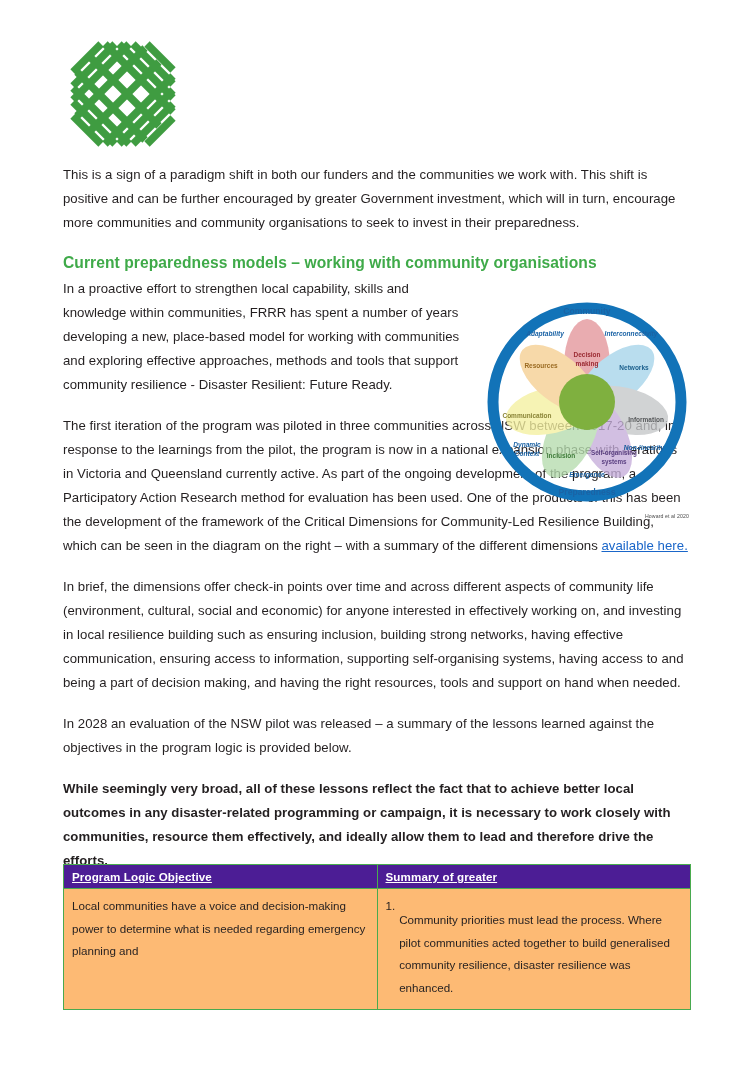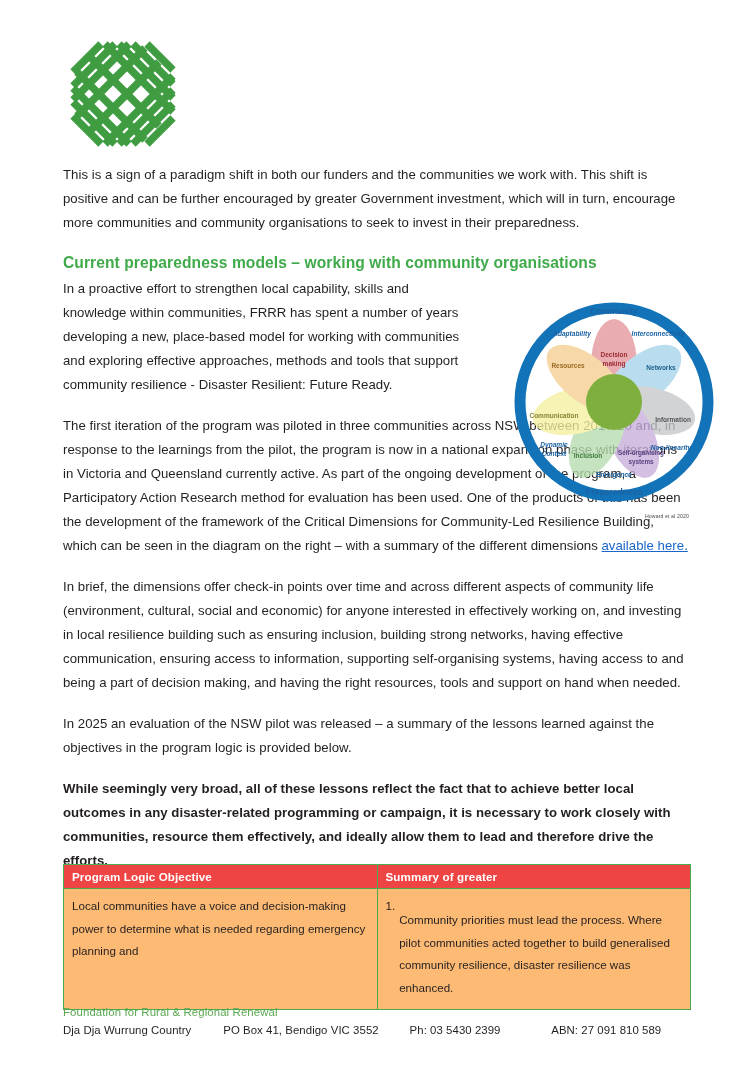--- a/index.html
+++ b/index.html
@@ -64,21 +64,21 @@
   }
 
   a.inline-link {
     color: #1a66c9;
     text-decoration: underline;
   }
 
   
   .diagram-wrap {
     position: absolute;
-    left: 510px;
+    left: 483px;
     top: 270px;
     width: 208px;
     height: 265px;
   }
   .diagram-wrap svg { display: block; }
   .diagram-credit {
     position: absolute;
     left: 645px;
     top: 513px;
     font-size: 5.2px;
@@ -90,28 +90,29 @@
   
   .findings-table {
     position: absolute;
     left: 63px;
     top: 864px;
     width: 628px;
     border-collapse: collapse;
     table-layout: fixed;
   }
   .findings-table th {
-    background: #ef4444;
+    background: #4c1d95;
     color: #ffffff;
     font-size: 11.6px;
     font-weight: bold;
     text-align: left;
     padding: 5px 8px 5px 8px;
     border: 1px solid #4aac4e;
     letter-spacing: 0.01em;
+    text-decoration: underline;
   }
   .findings-table td {
     background: #fdba74;
     color: #231f20;
     font-size: 11.6px;
     line-height: 1.95;
     vertical-align: top;
     padding: 6px 10px 10px 8px;
     border: 1px solid #49a94f;
   }
@@ -198,21 +199,21 @@
     <h2 class="section-heading">Current preparedness models – working with community organisations</h2>
 
     <p class="body-text narrow">In a proactive effort to strengthen local capability, skills and knowledge within communities, FRRR has spent a number of years developing a new, place-based model for working with communities and exploring effective approaches, methods and tools that support community resilience - Disaster Resilient: Future Ready.</p>
 
     <p class="body-text">
       <span class="narrow-run">The first iteration of the program was piloted in three communities across NSW between 2017-20 and, in response to the learnings from the pilot, the program is now in a national expansion phase with iterations in Victoria and Queensland currently active. As part of the ongoing development of the program, a Participatory Action Research method for evaluation has been used. One of the products of this has been the development of the framework of the Critical Dimensions for Community-Led Resilience Building, which can be seen in the diagram on the right – with a summary of the different dimensions </span><a class="inline-link" href="#">available here.</a>
     </p>
 
     <p class="body-text">In brief, the dimensions offer check-in points over time and across different aspects of community life (environment, cultural, social and economic) for anyone interested in effectively working on, and investing in local resilience building such as ensuring inclusion, building strong networks, having effective communication, ensuring access to information, supporting self-organising systems, having access to and being a part of decision making, and having the right resources, tools and support on hand when needed.</p>
 
-    <p class="body-text">In 2025 an evaluation of the NSW pilot was released – a summary of the lessons learned against the objectives in the program logic is provided below.</p>
+    <p class="body-text">In 2028 an evaluation of the NSW pilot was released – a summary of the lessons learned against the objectives in the program logic is provided below.</p>
 
     <p class="body-text bold-text">While seemingly very broad, all of these lessons reflect the fact that to achieve better local outcomes in any disaster-related programming or campaign, it is necessary to work closely with communities, resource them effectively, and ideally allow them to lead and therefore drive the efforts.</p>
   </div>
 
   <div class="diagram-wrap">
     <svg width="208" height="265" viewBox="0 0 208 265">
       <defs>
         <clipPath id="clipAll">
             <rect x="0" y="0" width="208" height="265"></rect>
           </clipPath>
@@ -283,23 +284,14 @@
         <td>
           <div class="finding-item">
             <span class="finding-num">1.</span>
             <span class="finding-body">Community priorities must lead the process. Where pilot communities acted together to build generalised community resilience, disaster resilience was enhanced.</span>
           </div>
         </td>
       </tr>
     </tbody>
   </table>
 
-  <div class="footer">
-    <div class="footer-org">Foundation for Rural &amp; Regional Renewal</div>
-    <div class="footer-row">
-      <span class="f1">Dja Dja Wurrung Country</span>
-      <span class="f2">PO Box 41, Bendigo VIC 3552</span>
-      <span class="f3">Ph: 03 5430 2399</span>
-      <span class="f4">ABN: 27 091 810 589</span>
-    </div>
-  </div>
 
 </div>
 
 </body></html>

